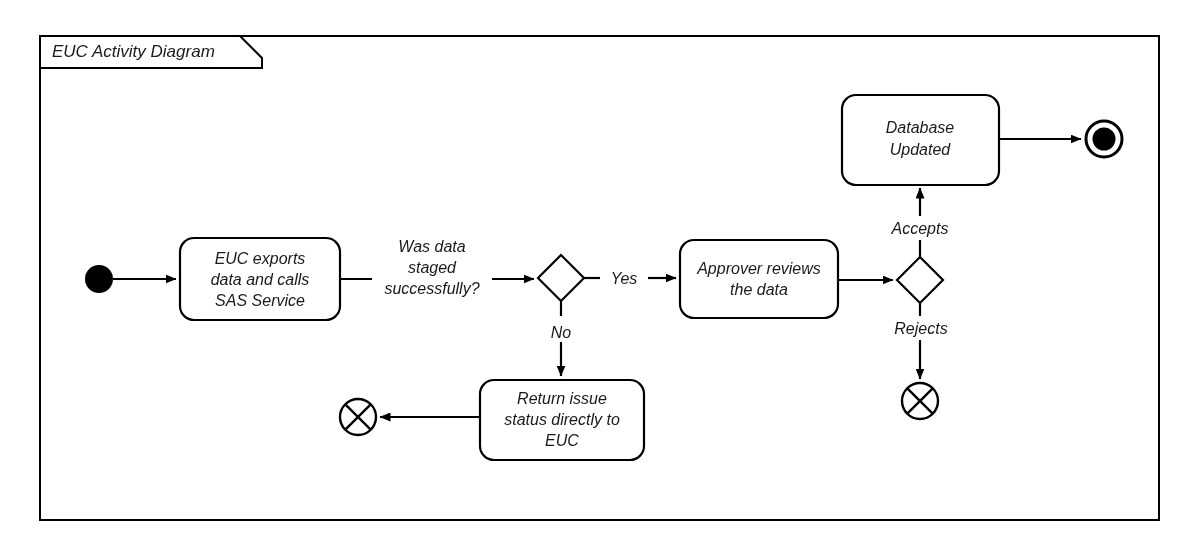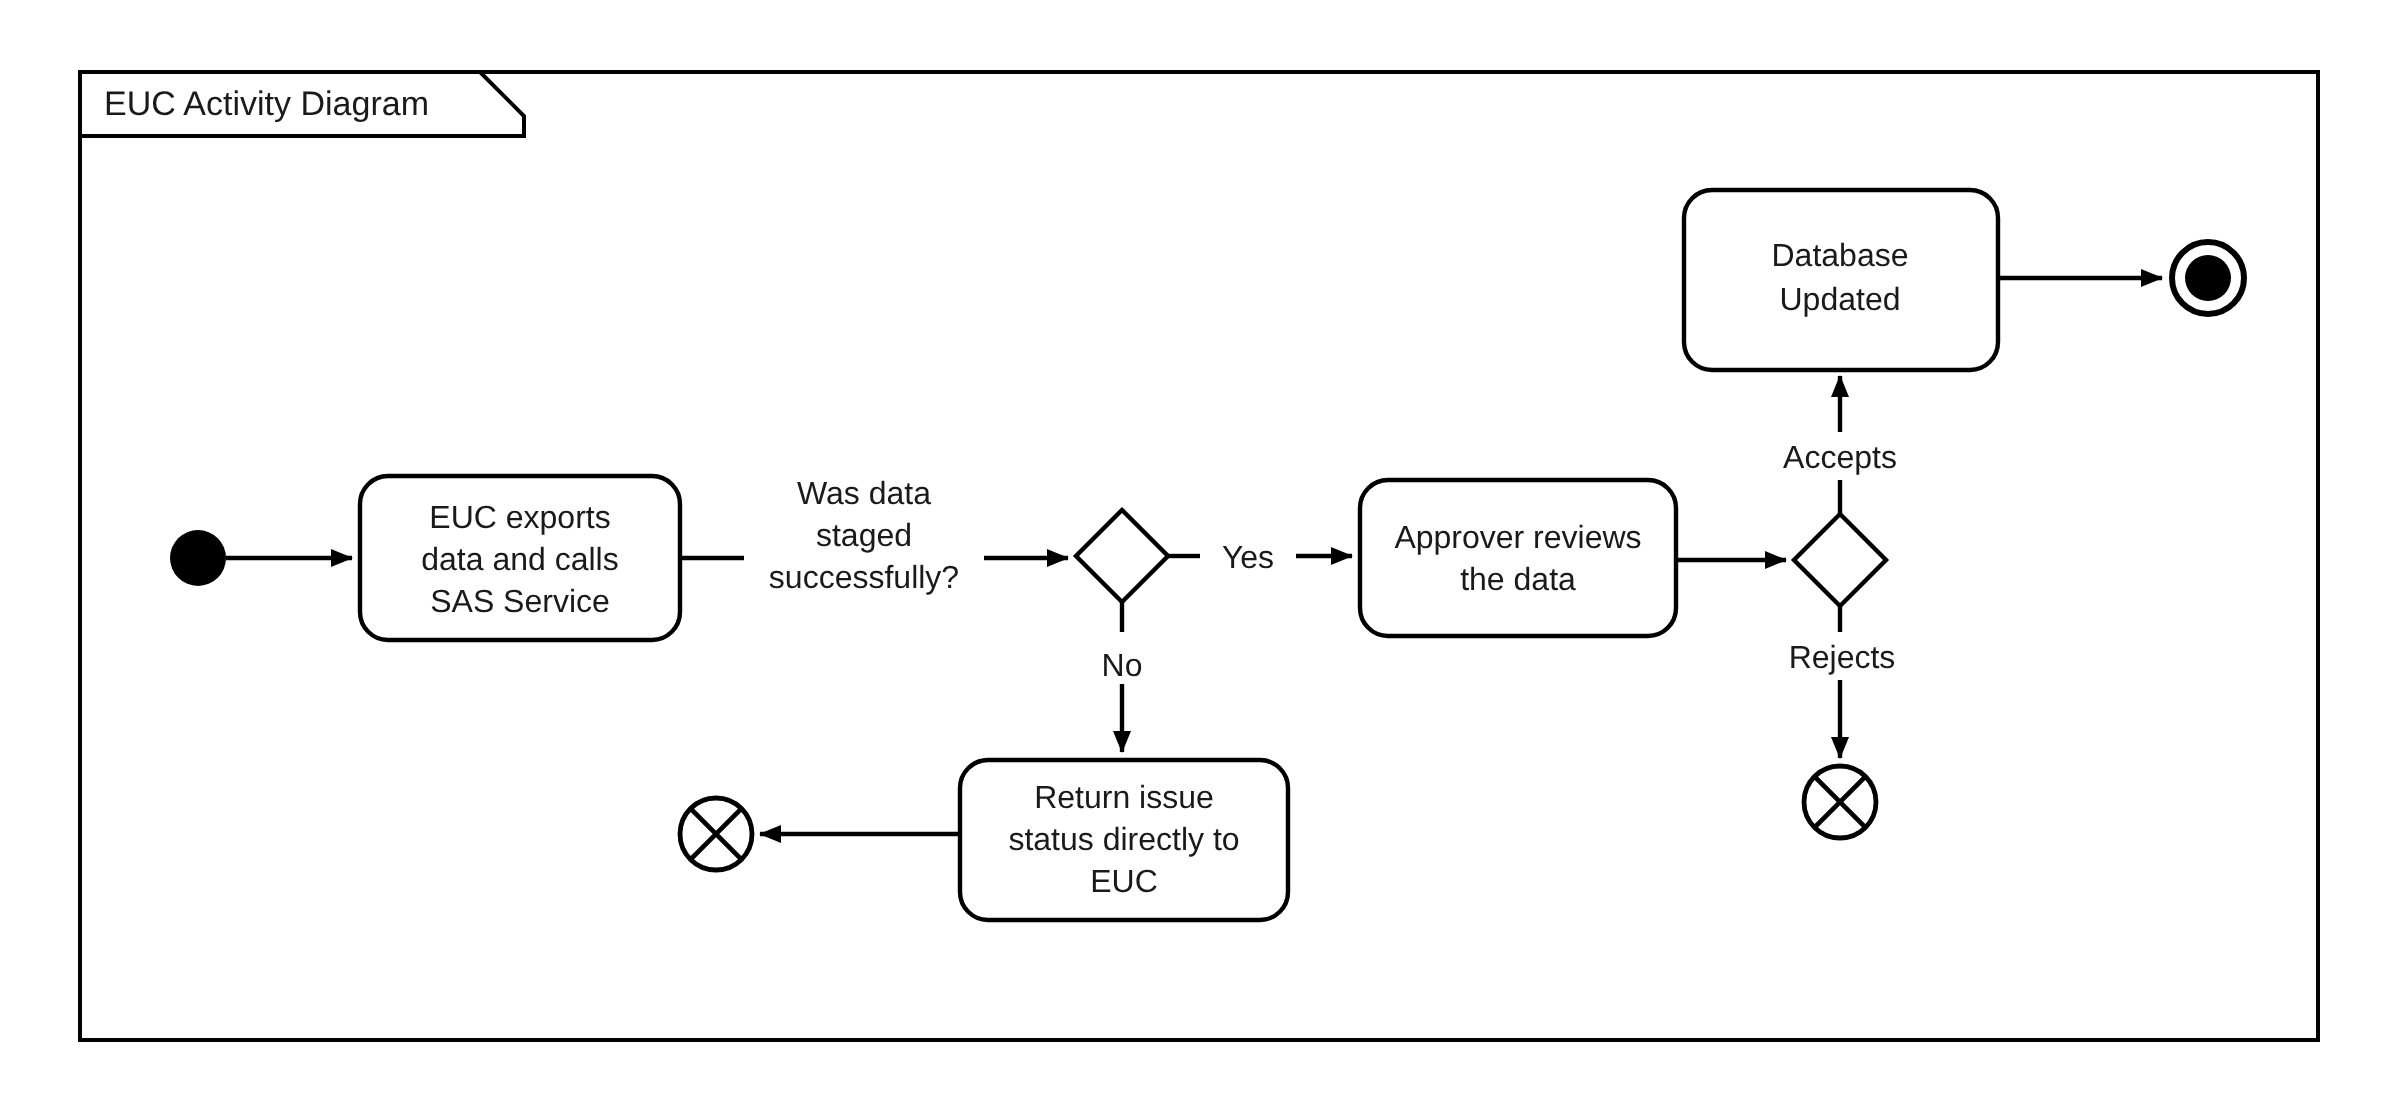--- a/index.html
+++ b/index.html
@@ -12,20 +12,21 @@
     width: 1200px;
     height: 560px;
     font-family: "Liberation Sans", sans-serif;
     overflow: hidden;
   }
   #diagram-root {
     position: relative;
     width: 1200px;
     height: 560px;
     background: #ffffff;
+    font-style: italic;
   }
   svg#activity-diagram {
     display: block;
     width: 1200px;
     height: 560px;
   }
   .frame-border {
     fill: none;
     stroke: #000000;
     stroke-width: 2;

